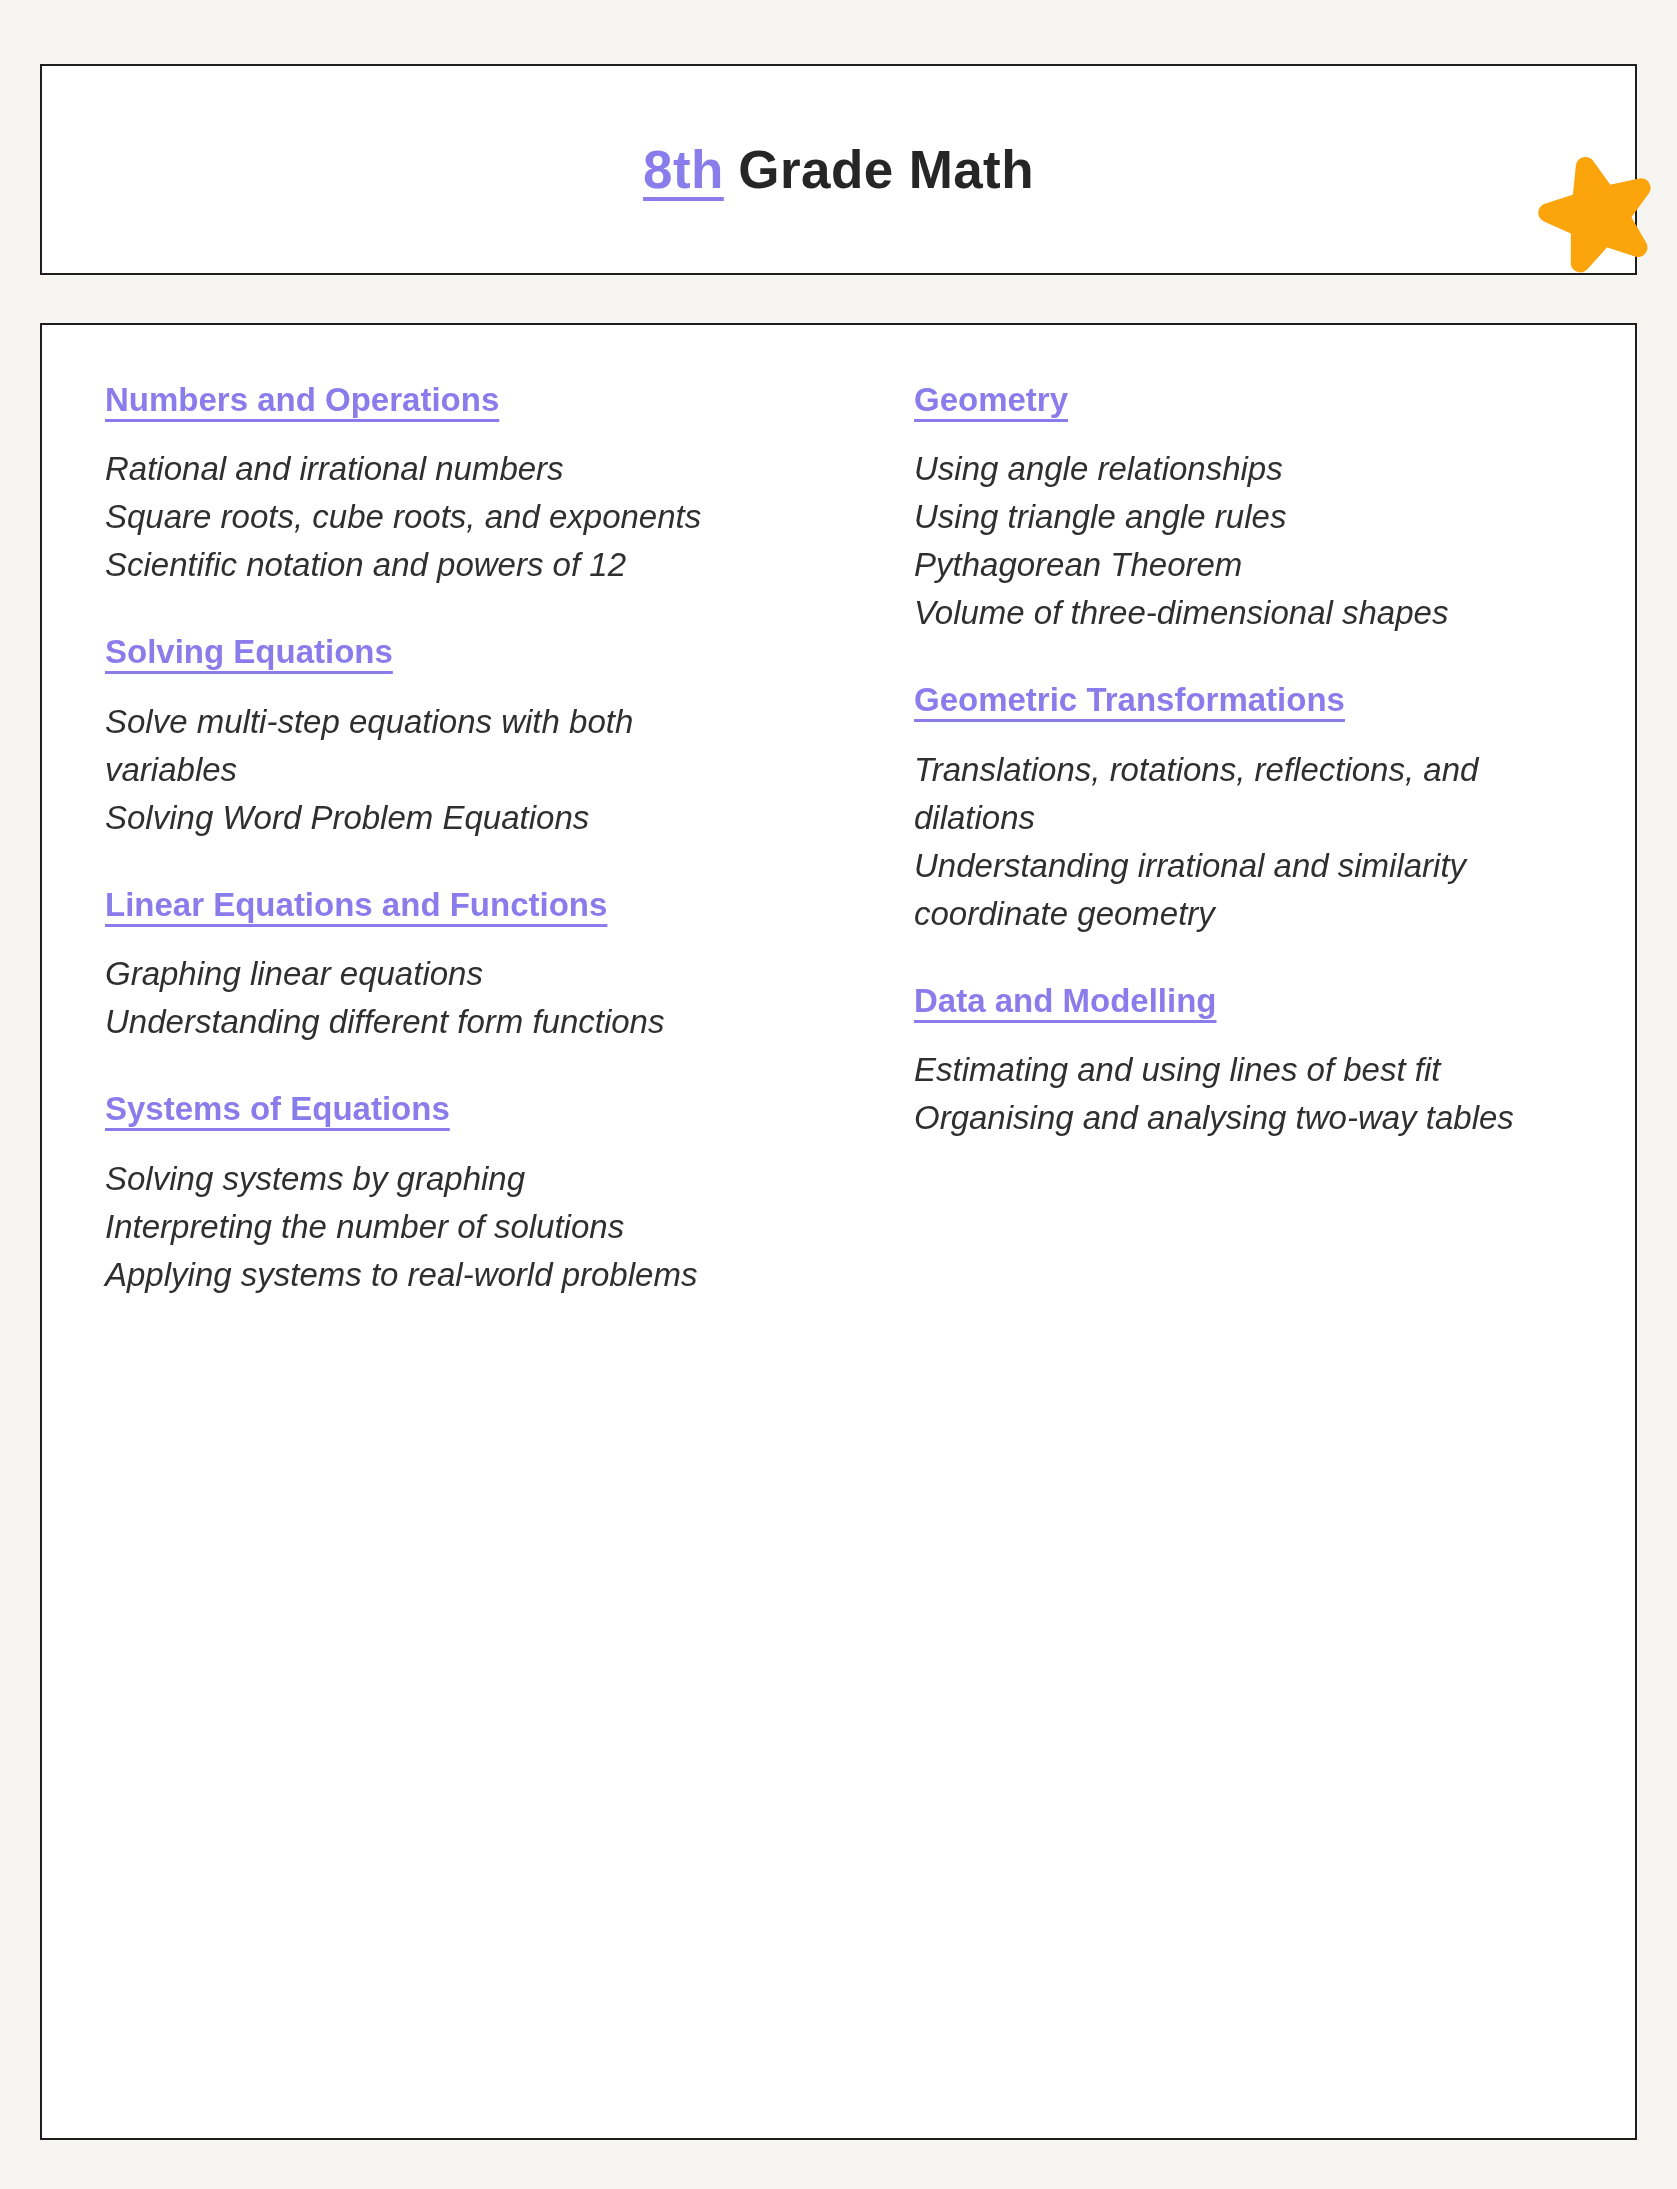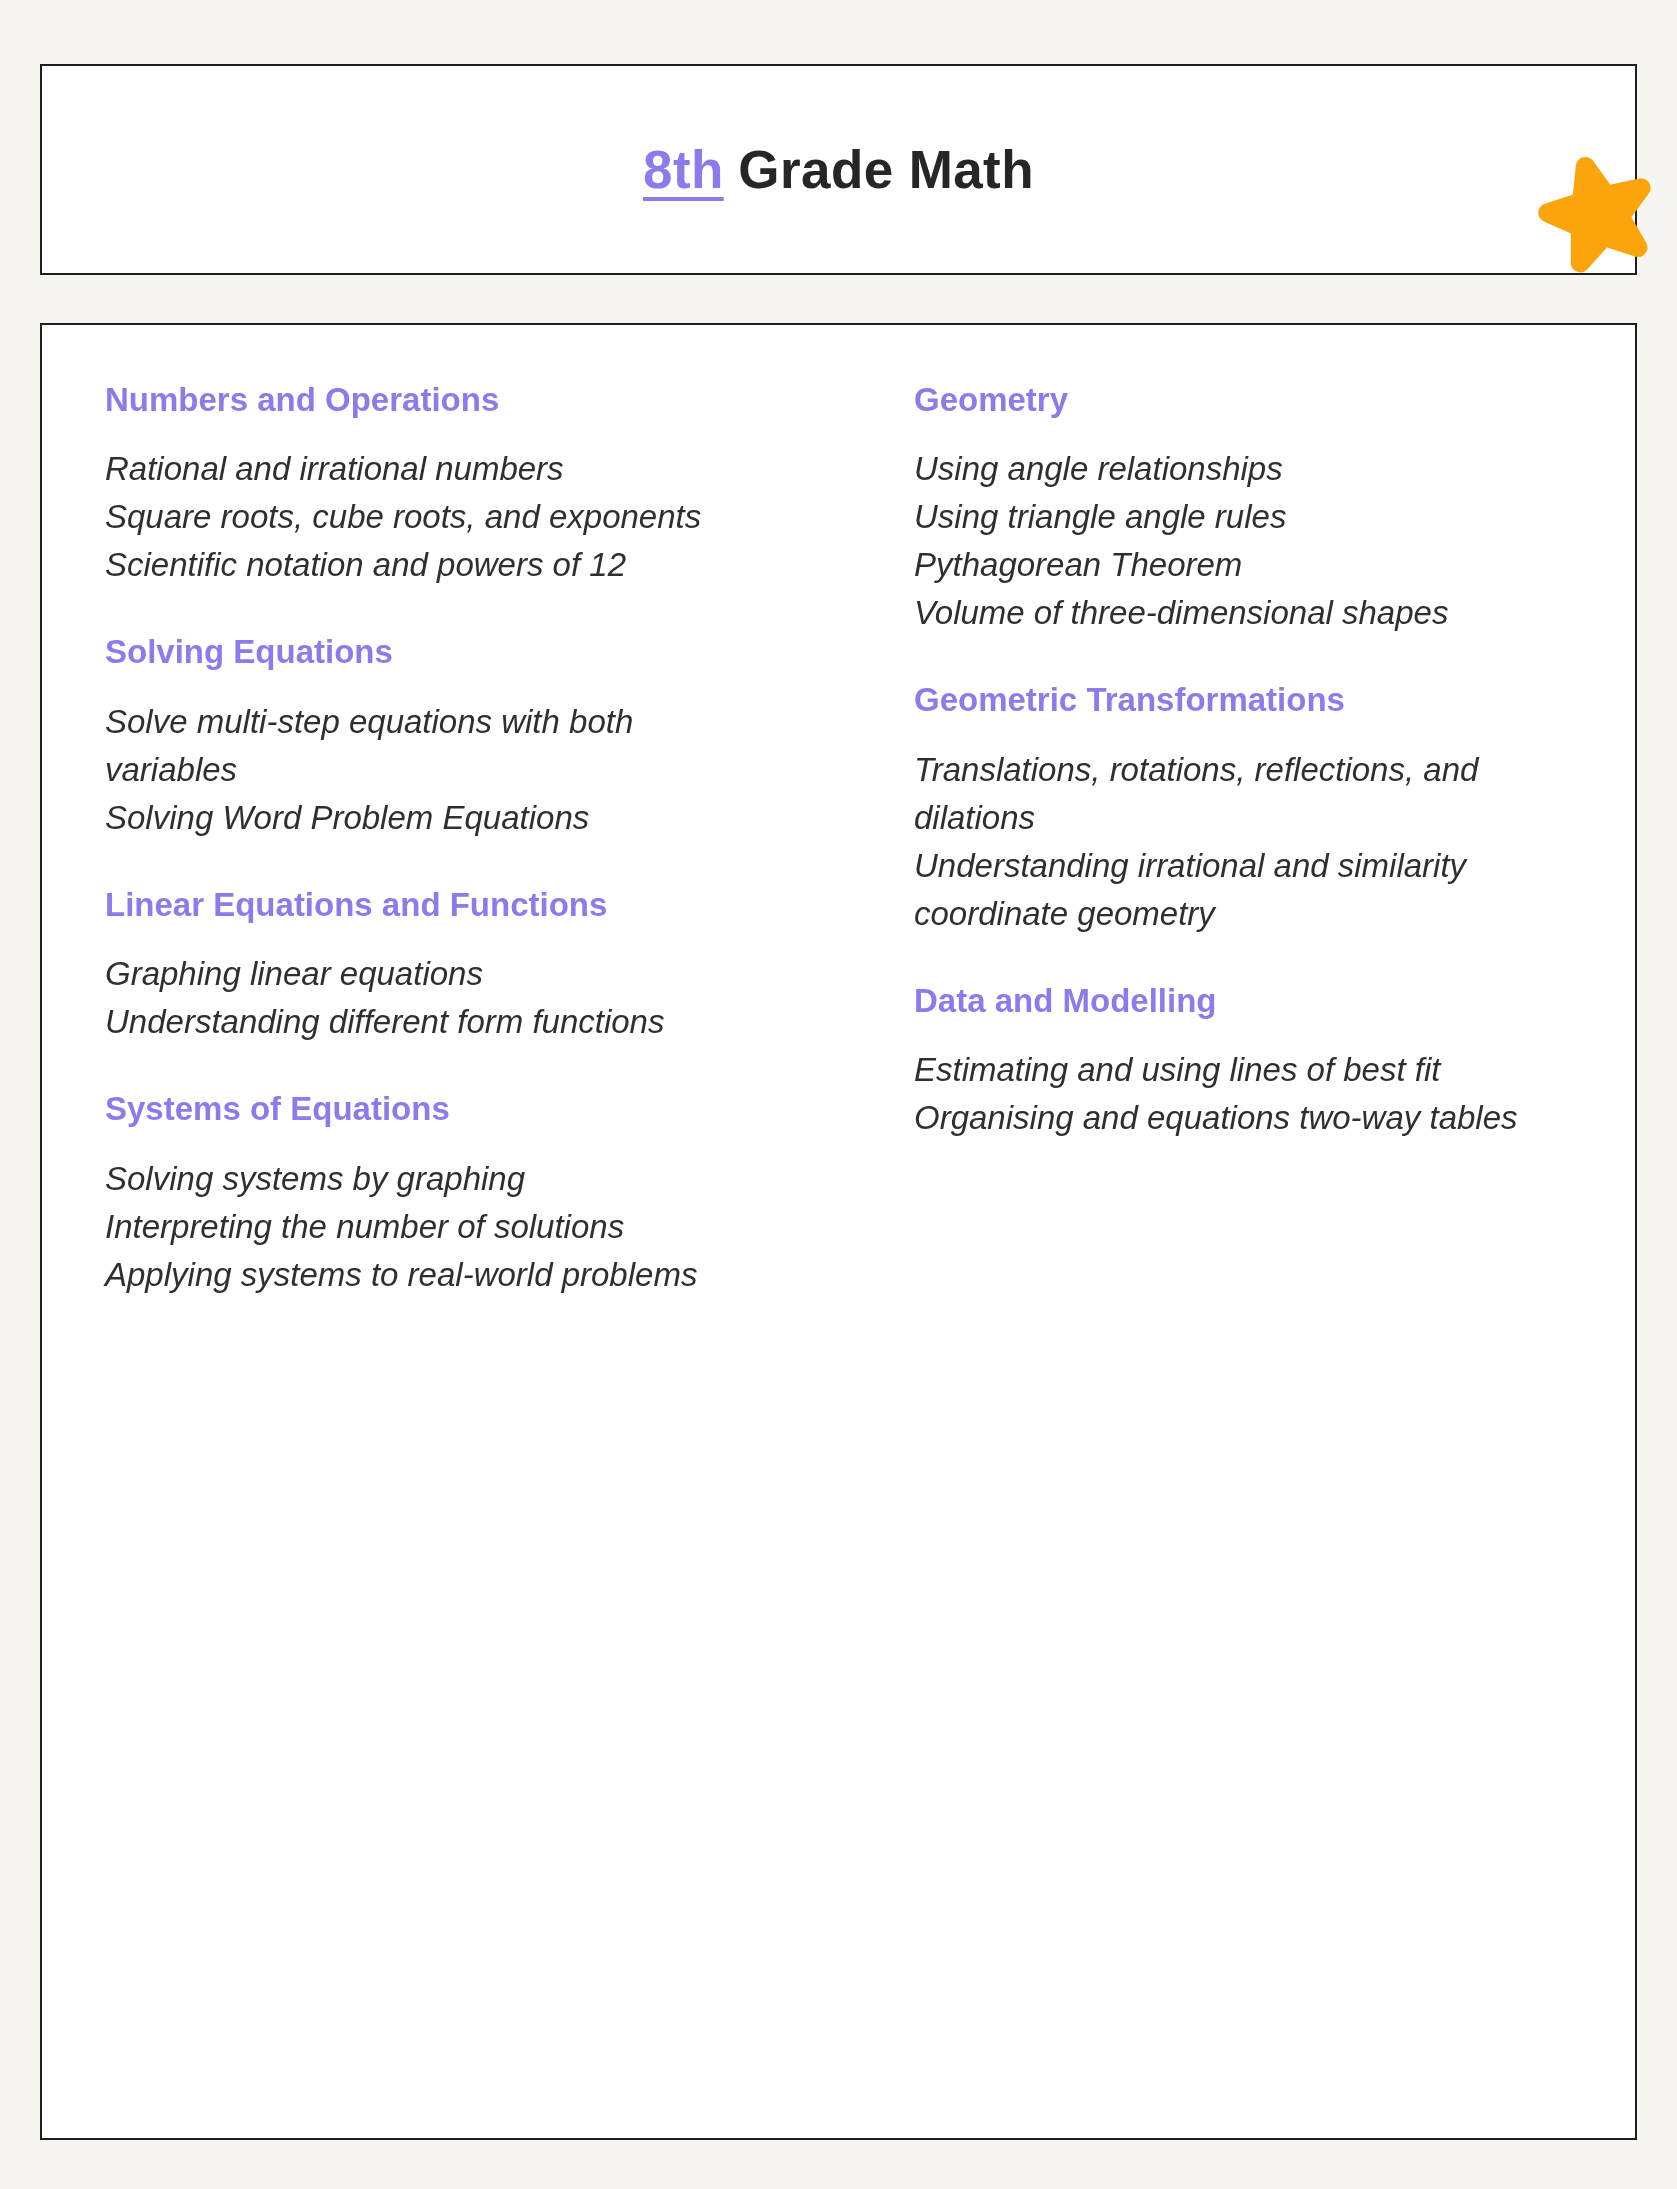--- a/index.html
+++ b/index.html
@@ -76,20 +76,21 @@
   .section { margin: 0 0 39px 0; }
   .section-heading {
     margin: 0 0 21.4px 0;
     font-size: 33px;
     font-weight: 700;
     line-height: 48px;
     color: var(--accent);
   }
   .section-heading a {
     color: var(--accent);
+    text-decoration: underline;
     text-decoration-thickness: 3px;
     text-underline-offset: 7.7px;
     text-decoration-color: var(--accent);
     cursor: pointer;
   }
   .line {
     font-size: 33px;
     line-height: 48px;
     color: var(--text);
     white-space: nowrap;
@@ -159,20 +160,20 @@
         <h3 class="section-heading"><a>Geometric Transformations</a></h3>
         <div class="line">Translations, rotations, reflections, and</div>
         <div class="line">dilations</div>
         <div class="line">Understanding irrational and similarity</div>
         <div class="line">coordinate geometry</div>
       </div>
 
       <div class="section">
         <h3 class="section-heading"><a>Data and Modelling</a></h3>
         <div class="line">Estimating and using lines of best fit</div>
-        <div class="line">Organising and equations two-way tables</div>
+        <div class="line">Organising and analysing two-way tables</div>
       </div>
 
     </div>
 
   </div>
 </div>
 
 
 </body></html>

